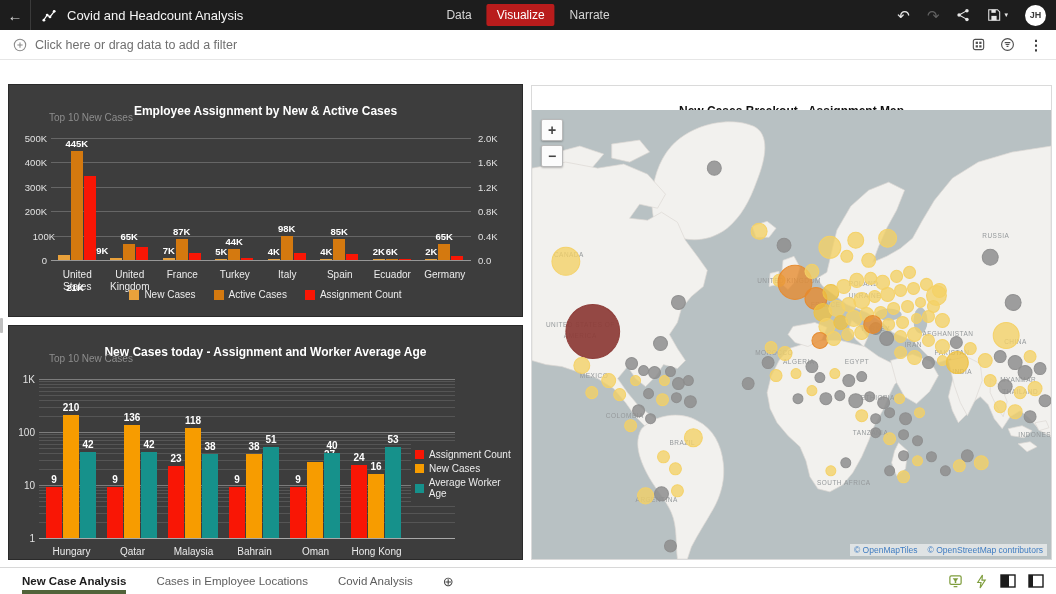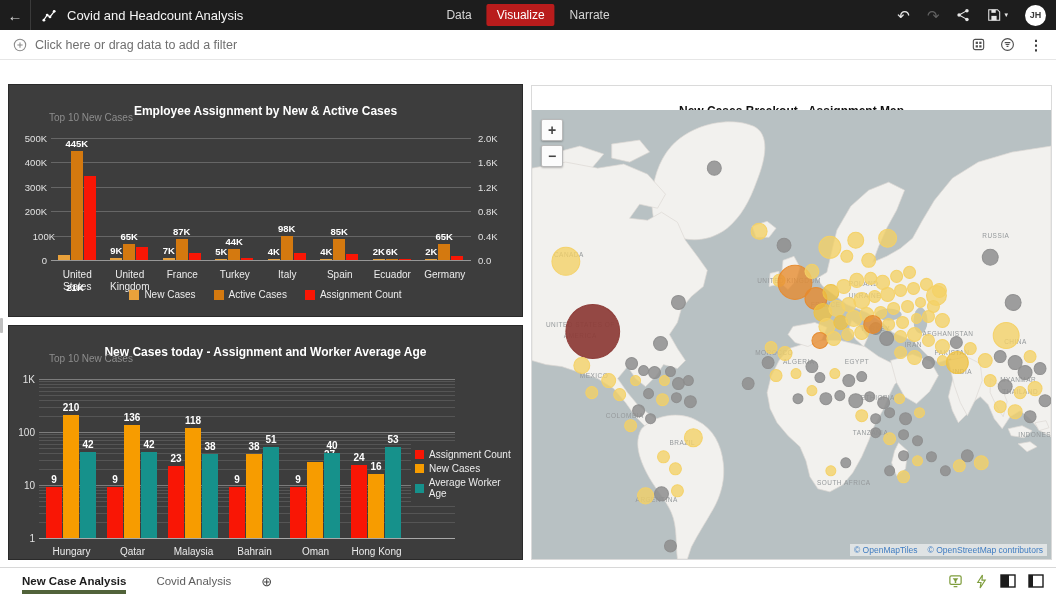--- a/index.html
+++ b/index.html
@@ -159,21 +159,21 @@
         <div style="position: absolute; left: 2px; top: 170px; width: 36px; text-align: right; font-size: 9.5px; color: rgb(226, 226, 226);">0</div>
         <div style="position: absolute; left: 469px; top: 170px; width: 38px; font-size: 9.5px; color: rgb(226, 226, 226);">0.0</div>
         <div style="position: absolute; left: 42px; top: 184px; width: 52.5px; text-align: center; font-size: 10px; color: rgb(236, 236, 236); line-height: 1.15;">United States</div>
         <div style="position: absolute; left: 48.75px; top: 169.876px; width: 12px; height: 5.124px; background: rgb(233, 161, 59);"></div>
         <div style="position: absolute; left: 34.75px; top: 156.876px; width: 40px; text-align: right; font-size: 9.5px; font-weight: bold; color: rgb(255, 255, 255); margin-top: 40px;">21K</div>
         <div style="position: absolute; left: 61.75px; top: 66.42px; width: 12px; height: 108.58px; background: rgb(212, 121, 15);"></div>
         <div style="position: absolute; left: 47.75px; top: 53.42px; width: 40px; text-align: center; font-size: 9.5px; font-weight: bold; color: rgb(255, 255, 255);">445K</div>
         <div style="position: absolute; left: 74.75px; top: 90.82px; width: 12px; height: 84.18px; background: rgb(249, 22, 5);"></div>
         <div style="position: absolute; left: 94.5px; top: 184px; width: 52.5px; text-align: center; font-size: 10px; color: rgb(236, 236, 236); line-height: 1.15;">United Kingdom</div>
         <div style="position: absolute; left: 101.25px; top: 172.804px; width: 12px; height: 2.196px; background: rgb(233, 161, 59);"></div>
-        <div style="position: absolute; left: 87.25px; top: 159.804px; width: 40px; text-align: center; font-size: 9.5px; font-weight: bold; color: rgb(255, 255, 255);">9K</div>
+        <div style="position: absolute; left: 87.25px; top: 159.804px; width: 40px; font-size: 9.5px; font-weight: bold; color: rgb(255, 255, 255);">9K</div>
         <div style="position: absolute; left: 114.25px; top: 159.14px; width: 12px; height: 15.86px; background: rgb(212, 121, 15);"></div>
         <div style="position: absolute; left: 100.25px; top: 146.14px; width: 40px; text-align: center; font-size: 9.5px; font-weight: bold; color: rgb(255, 255, 255);">65K</div>
         <div style="position: absolute; left: 127.25px; top: 161.58px; width: 12px; height: 13.42px; background: rgb(249, 22, 5);"></div>
         <div style="position: absolute; left: 147px; top: 184px; width: 52.5px; text-align: center; font-size: 10px; color: rgb(236, 236, 236); line-height: 1.15;">France</div>
         <div style="position: absolute; left: 153.75px; top: 173.292px; width: 12px; height: 1.708px; background: rgb(233, 161, 59);"></div>
         <div style="position: absolute; left: 139.75px; top: 160.292px; width: 40px; text-align: center; font-size: 9.5px; font-weight: bold; color: rgb(255, 255, 255);">7K</div>
         <div style="position: absolute; left: 166.75px; top: 153.772px; width: 12px; height: 21.228px; background: rgb(212, 121, 15);"></div>
         <div style="position: absolute; left: 152.75px; top: 140.772px; width: 40px; text-align: center; font-size: 9.5px; font-weight: bold; color: rgb(255, 255, 255);">87K</div>
         <div style="position: absolute; left: 179.75px; top: 168.29px; width: 12px; height: 6.71px; background: rgb(249, 22, 5);"></div>
         <div style="position: absolute; left: 199.5px; top: 184px; width: 52.5px; text-align: center; font-size: 10px; color: rgb(236, 236, 236); line-height: 1.15;">Turkey</div>
@@ -530,20 +530,21 @@
         <span>© OpenMapTiles</span>
         <span>© OpenStreetMap contributors</span>
       </div>
     </div>
   </section>
 
   <div class="edge-handle"></div>
 
   <footer class="tabbar">
     <div class="ftab active">New Case Analysis</div>
+    <div class="ftab">Cases in Employee Locations</div>
     <div class="ftab">Covid Analysis</div>
     <div class="addtab">⊕</div>
     <div class="fb-right">
       <svg width="15" height="15" viewBox="0 0 16 16">
           <rect x="2" y="2" width="12" height="9" rx="1.5" fill="none" stroke="#7e9d3c" stroke-width="1.3"></rect>
           <path d="M5 4.5 H11 L8.8 7.5 V9.5 L7.2 9.5 V7.5 Z" fill="#7e9d3c"></path>
           <path d="M6 13.5 H10" stroke="#7e9d3c" stroke-width="1.3"></path>
         </svg>
       <svg width="13" height="15" viewBox="0 0 12 16">
           <path d="M7 1 L2 9 H5.5 L4.5 15 L10 6.5 H6.5 Z" fill="none" stroke="#7e9d3c" stroke-width="1.2"></path>

